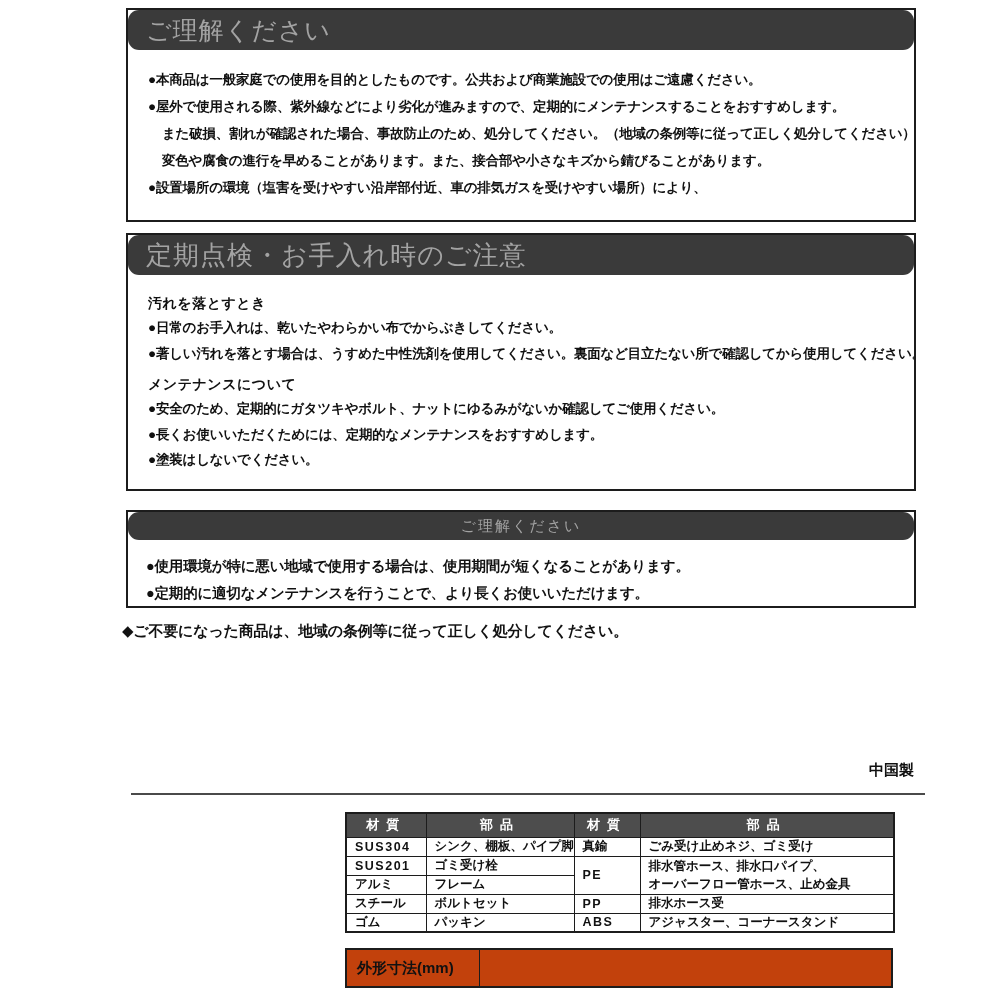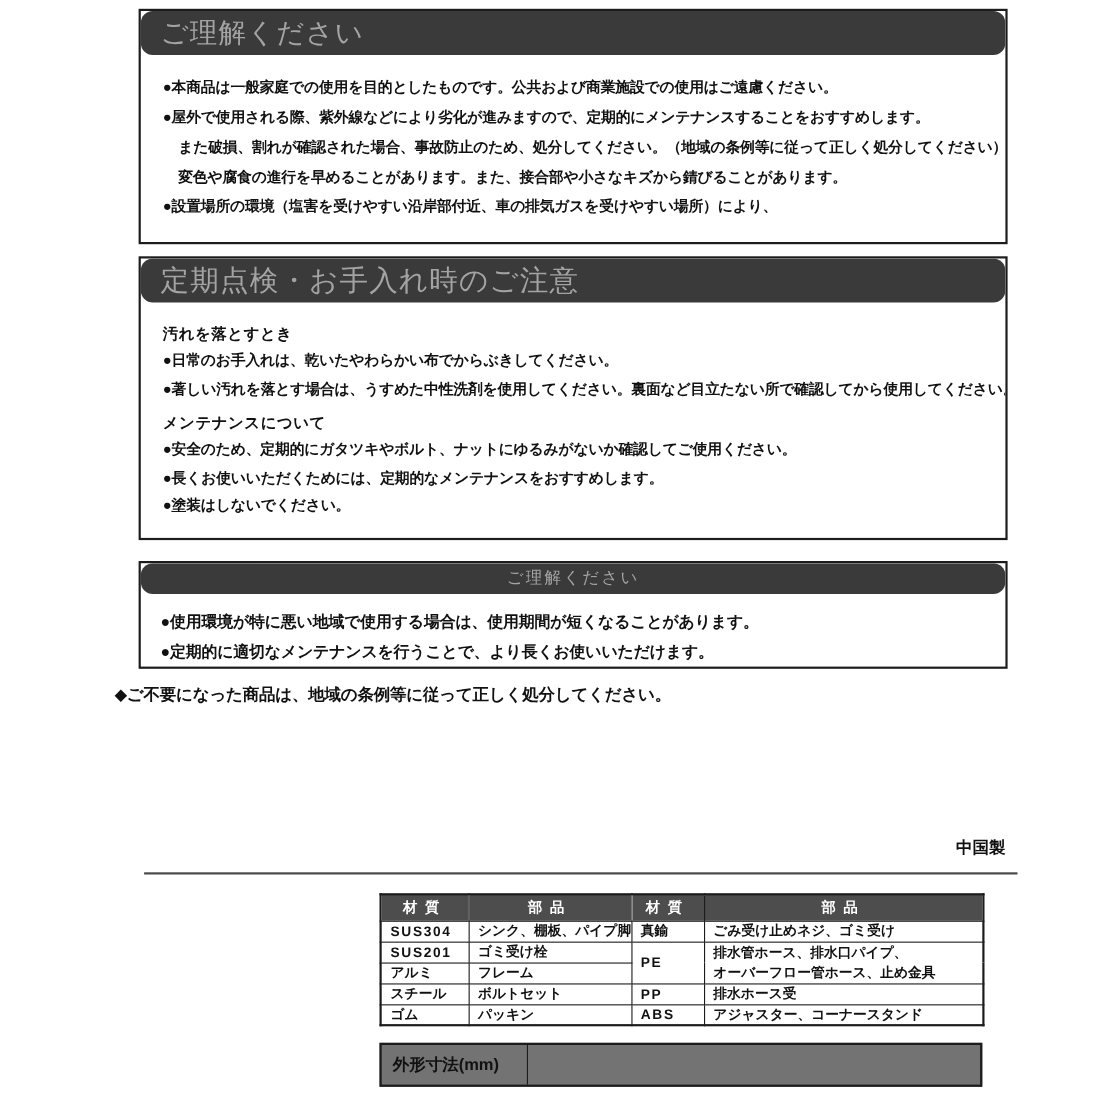--- a/index.html
+++ b/index.html
@@ -27,34 +27,34 @@
   #box3{top:510px;height:98px;}
   #box3 .body{padding:13px 6px 0 18px;}
   #box3 .line{line-height:27px;font-size:14.5px;}
 
   .line{font-size:13.5px;font-weight:600;line-height:27px;white-space:nowrap;letter-spacing:-0.2px;}
   #box2 .line{line-height:25.5px;}
   .cont{padding-left:14px;}
   .subhead{font-size:14px;font-weight:800;line-height:24px;margin-top:6px;letter-spacing:0.5px;}
   .subhead.second{}
 
-  .disposal{position:absolute;left:104px;top:622px;font-size:15px;font-weight:700;letter-spacing:-0.2px;}
+  .disposal{position:absolute;left:122px;top:622px;font-size:15px;font-weight:700;letter-spacing:-0.2px;}
   .made-in{position:absolute;left:126px;top:761px;width:790px;text-align:right;padding-right:2px;font-size:15px;font-weight:600;}
   .rule{position:absolute;left:131px;top:793px;width:794px;height:2px;background:var(--line);}
 
   table.mat{position:absolute;left:345px;top:812px;width:548px;border-collapse:collapse;table-layout:fixed;}
   table.mat th,table.mat td{border:1px solid var(--border);overflow:hidden;white-space:nowrap;}
   table.mat{border:2px solid var(--border);padding-left:12px;}
   table.mat th{background:var(--thead);color:#ffffff;height:24px;font-size:13px;font-weight:700;letter-spacing:7px;text-align:center;}
   table.mat td{height:19px;font-size:12.5px;font-weight:700;padding-left:8px;text-align:left;vertical-align:middle;}
   td.code{letter-spacing:1.5px;}
   td.parts-multi{line-height:18px;}
   td.parts-multi div{white-space:nowrap;}
 
-  .dim{position:absolute;left:345px;top:948px;width:548px;height:40px;border:2px solid var(--border);display:flex;background:#737373;}
+  .dim{position:absolute;left:345px;top:948px;width:548px;height:40px;border:2px solid var(--border);display:flex;background:#c2410c;}
   .dim .dim-label{width:133px;border-right:1px solid var(--border);padding-left:10px;display:flex;align-items:center;font-size:15px;font-weight:600;}
   .dim .dim-value{flex:1;display:flex;align-items:center;justify-content:center;font-size:15.5px;font-weight:800;letter-spacing:0.5px;}
 </style>
 </head>
 <body>
 
 <div class="page">
 
   <section class="box" id="box1">
     <div class="bar bar-lg">

